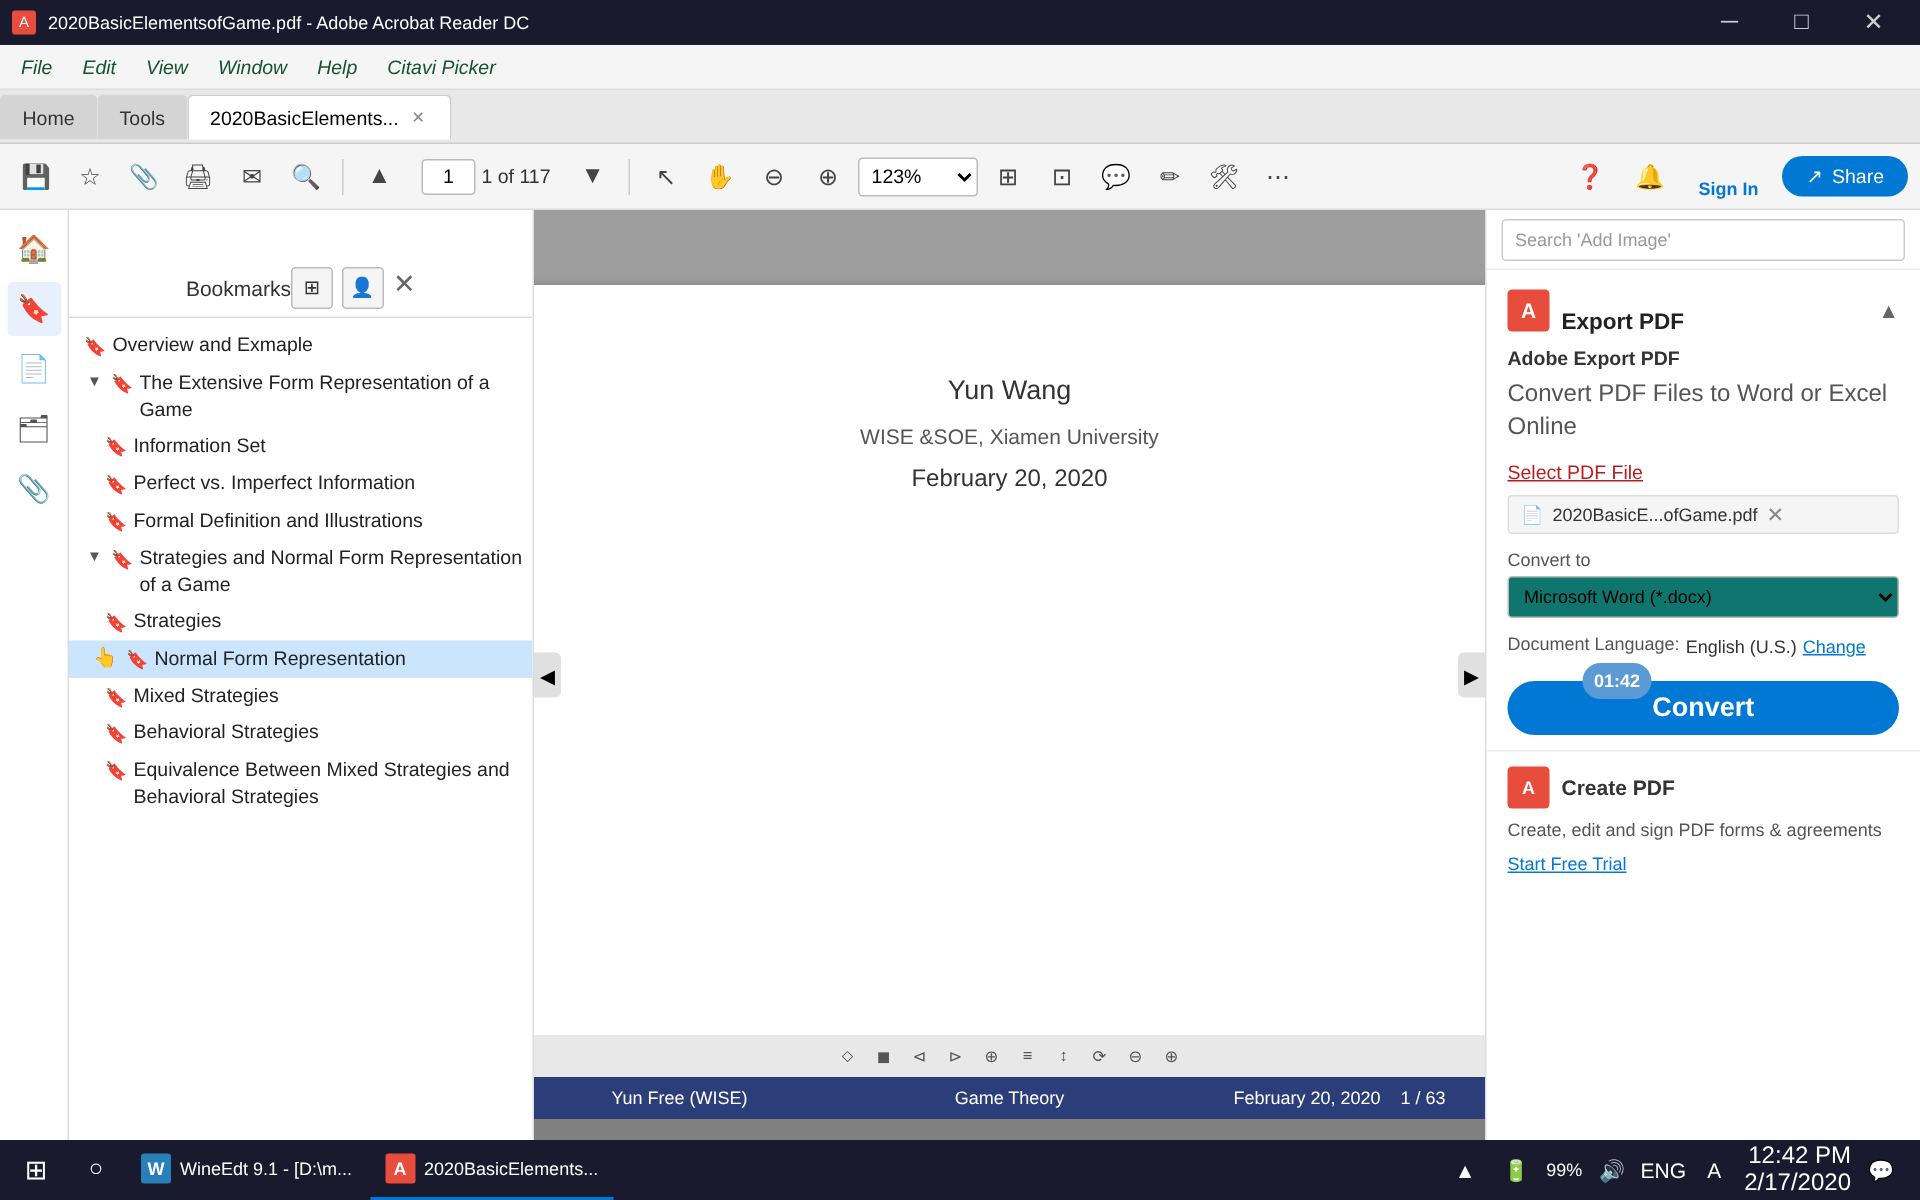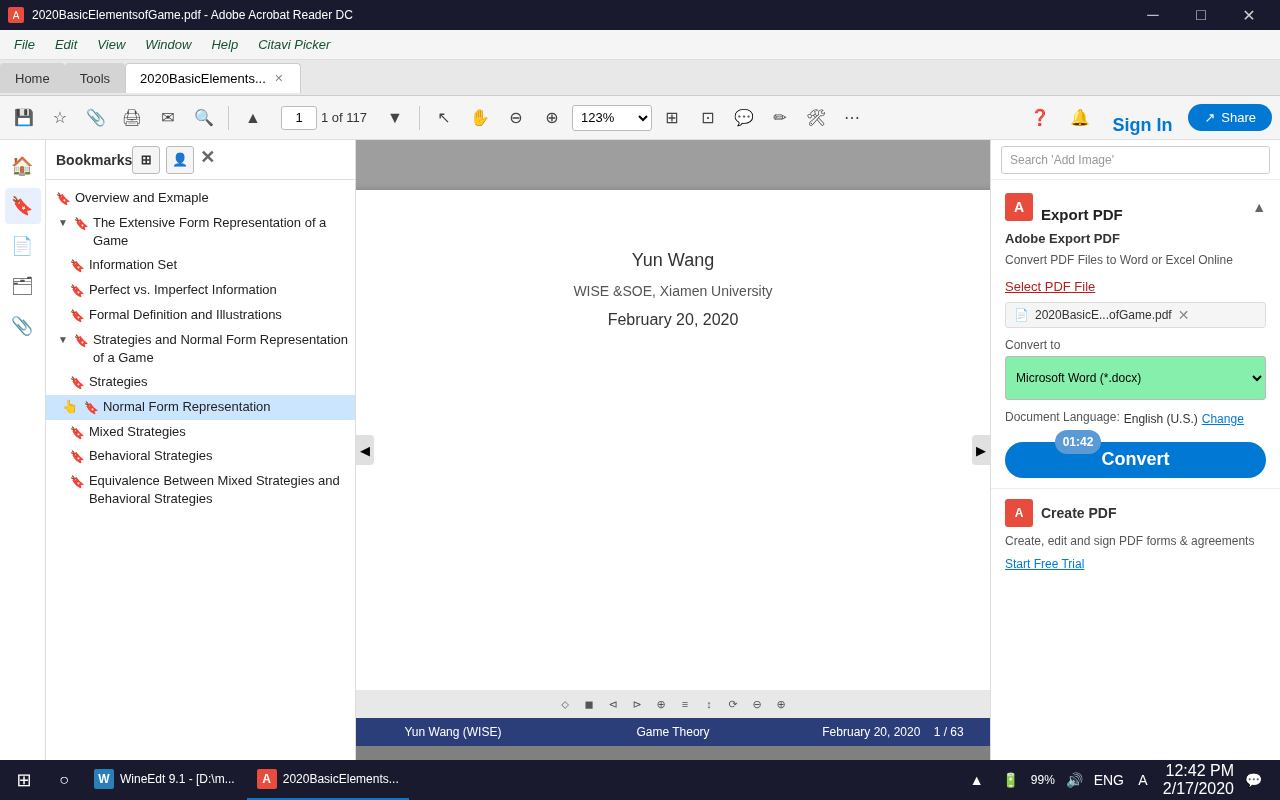--- a/index.html
+++ b/index.html
@@ -109,44 +109,45 @@
       margin-left: auto;
       display: flex; align-items: center; gap: 8px;
     }
     .share-btn {
       background: #0078d4; color: white;
       border: none; border-radius: 16px;
       padding: 6px 16px; font-size: 13px;
       cursor: pointer; display: flex; align-items: center; gap: 6px;
     }
     .sign-in-btn {
-      color: #0078d4; font-size: 18px; font-weight: 600; cursor: pointer;
+      color: #0078d4; font-size: 12px; font-weight: 600; cursor: pointer;
       padding: 4px 8px;
       margin-top: 16px;
     }
 
     
     .sidebar {
       width: 310px;
       background: #fff;
       border-right: 1px solid #ddd;
       display: flex;
       flex-direction: column;
       overflow: hidden;
     }
     .sidebar-header {
       height: 40px;
       display: flex;
       align-items: center;
-      justify-content: flex-start;
+      justify-content: center;
       padding: 0 10px;
       border-bottom: 1px solid #ddd;
       font-size: 14px;
-      font-weight: 700;
+      font-weight: 400;
       color: #333;
+      margin-top: 32px;
     }
     .sidebar-tool-btn {
       width: 28px; height: 28px;
       display: flex; align-items: center; justify-content: center;
       border: 1px solid #bbb; border-radius: 3px;
       cursor: pointer; font-size: 13px; background: #f5f5f5;
     }
     .sidebar-content {
       flex: 1;
       overflow-y: auto;
@@ -291,37 +292,37 @@
       width: 28px; height: 28px;
       background: #e74c3c;
       border-radius: 3px;
       display: flex; align-items: center; justify-content: center;
       color: white; font-size: 14px; font-weight: bold;
     }
     .export-title { font-size: 15px; font-weight: 600; color: #222; margin-top: 16px; }
     .chevron-icon { font-size: 14px; color: #666; cursor: pointer; }
 
     .adobe-export-title { font-size: 13px; font-weight: 600; color: #333; margin-bottom: 6px; }
-    .adobe-export-desc { font-size: 12px; color: #555; margin-bottom: 10px; line-height: 1.4; }
+    .adobe-export-desc { font-size: 16px; color: #555; margin-bottom: 10px; line-height: 1.4; }
     .select-pdf-link { color: #b91c1c; font-size: 13px; cursor: pointer; text-decoration: underline; margin-bottom: 8px; display: block; }
 
     .file-chip {
       display: flex; align-items: center; gap: 6px;
       background: #f5f5f5; border: 1px solid #ddd; border-radius: 3px;
       padding: 4px 8px; margin-bottom: 10px;
       font-size: 12px; color: #333;
     }
     .file-chip-x { color: #888; cursor: pointer; font-size: 14px; }
 
     .convert-to-label { font-size: 12px; color: #555; margin-bottom: 4px; }
     .convert-select {
-      width: 100%; height: 44px;
+      width: 100%; height: 28px;
       border: 1px solid #bbb; border-radius: 3px;
       font-size: 12px; padding: 0 6px;
-      background: #86efac; cursor: pointer; margin-bottom: 10px;
+      background: #0f766e; cursor: pointer; margin-bottom: 10px;
     }
     .doc-lang-label { font-size: 12px; color: #555; margin-bottom: 4px; }
     .doc-lang-value { font-size: 12px; color: #333; display: inline; }
     .change-link { color: #0078d4; font-size: 12px; cursor: pointer; text-decoration: underline; margin-left: 4px; }
 
     .convert-btn-row {
       position: relative; margin-top: 14px;
     }
     .timer-badge {
       position: absolute;
@@ -590,21 +591,21 @@
       <div class="pdf-bottom-btn">⊲</div>
       <div class="pdf-bottom-btn">⊳</div>
       <div class="pdf-bottom-btn">⊕</div>
       <div class="pdf-bottom-btn">≡</div>
       <div class="pdf-bottom-btn">↕</div>
       <div class="pdf-bottom-btn">⟳</div>
       <div class="pdf-bottom-btn">⊖</div>
       <div class="pdf-bottom-btn">⊕</div>
     </div>
     <div class="pdf-footer">
-      <div class="pdf-footer-left">Yun Wang (WISE)</div>
+      <div class="pdf-footer-left">Yun Free (WISE)</div>
       <div class="pdf-footer-center">Game Theory</div>
       <div class="pdf-footer-right">
         <span>February 20, 2020</span>
         &nbsp;&nbsp;
         <span>1 / 63</span>
       </div>
     </div>
   </div>
 
   <div class="right-panel">

